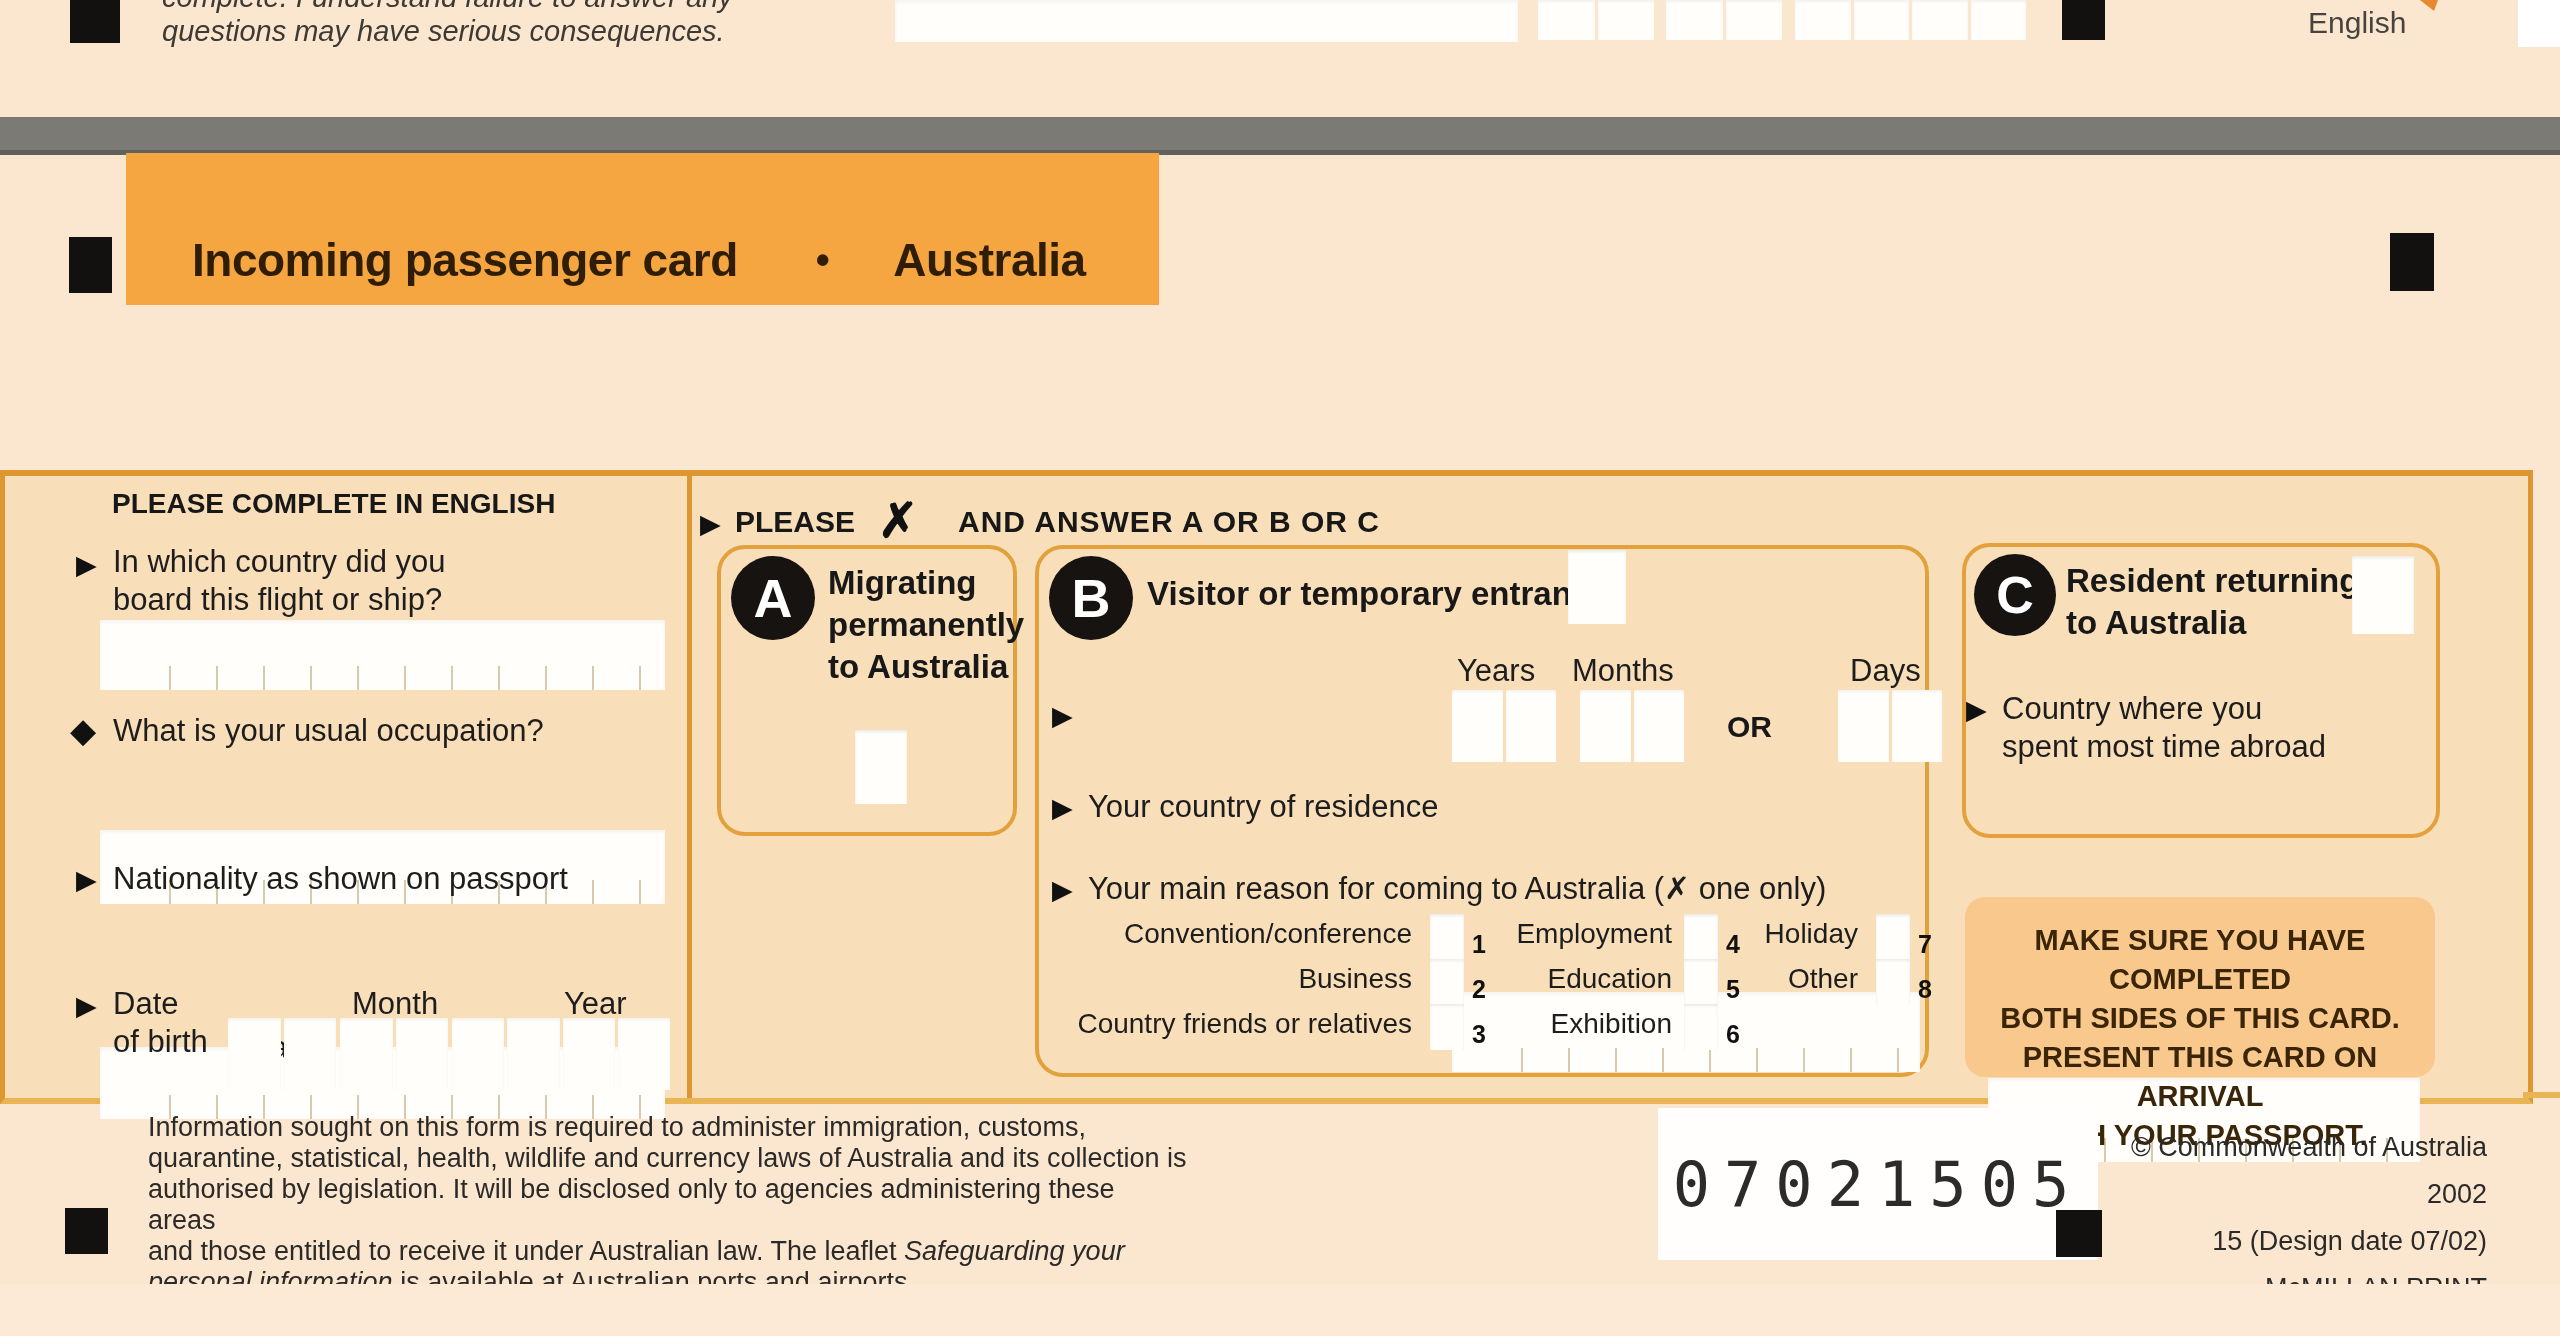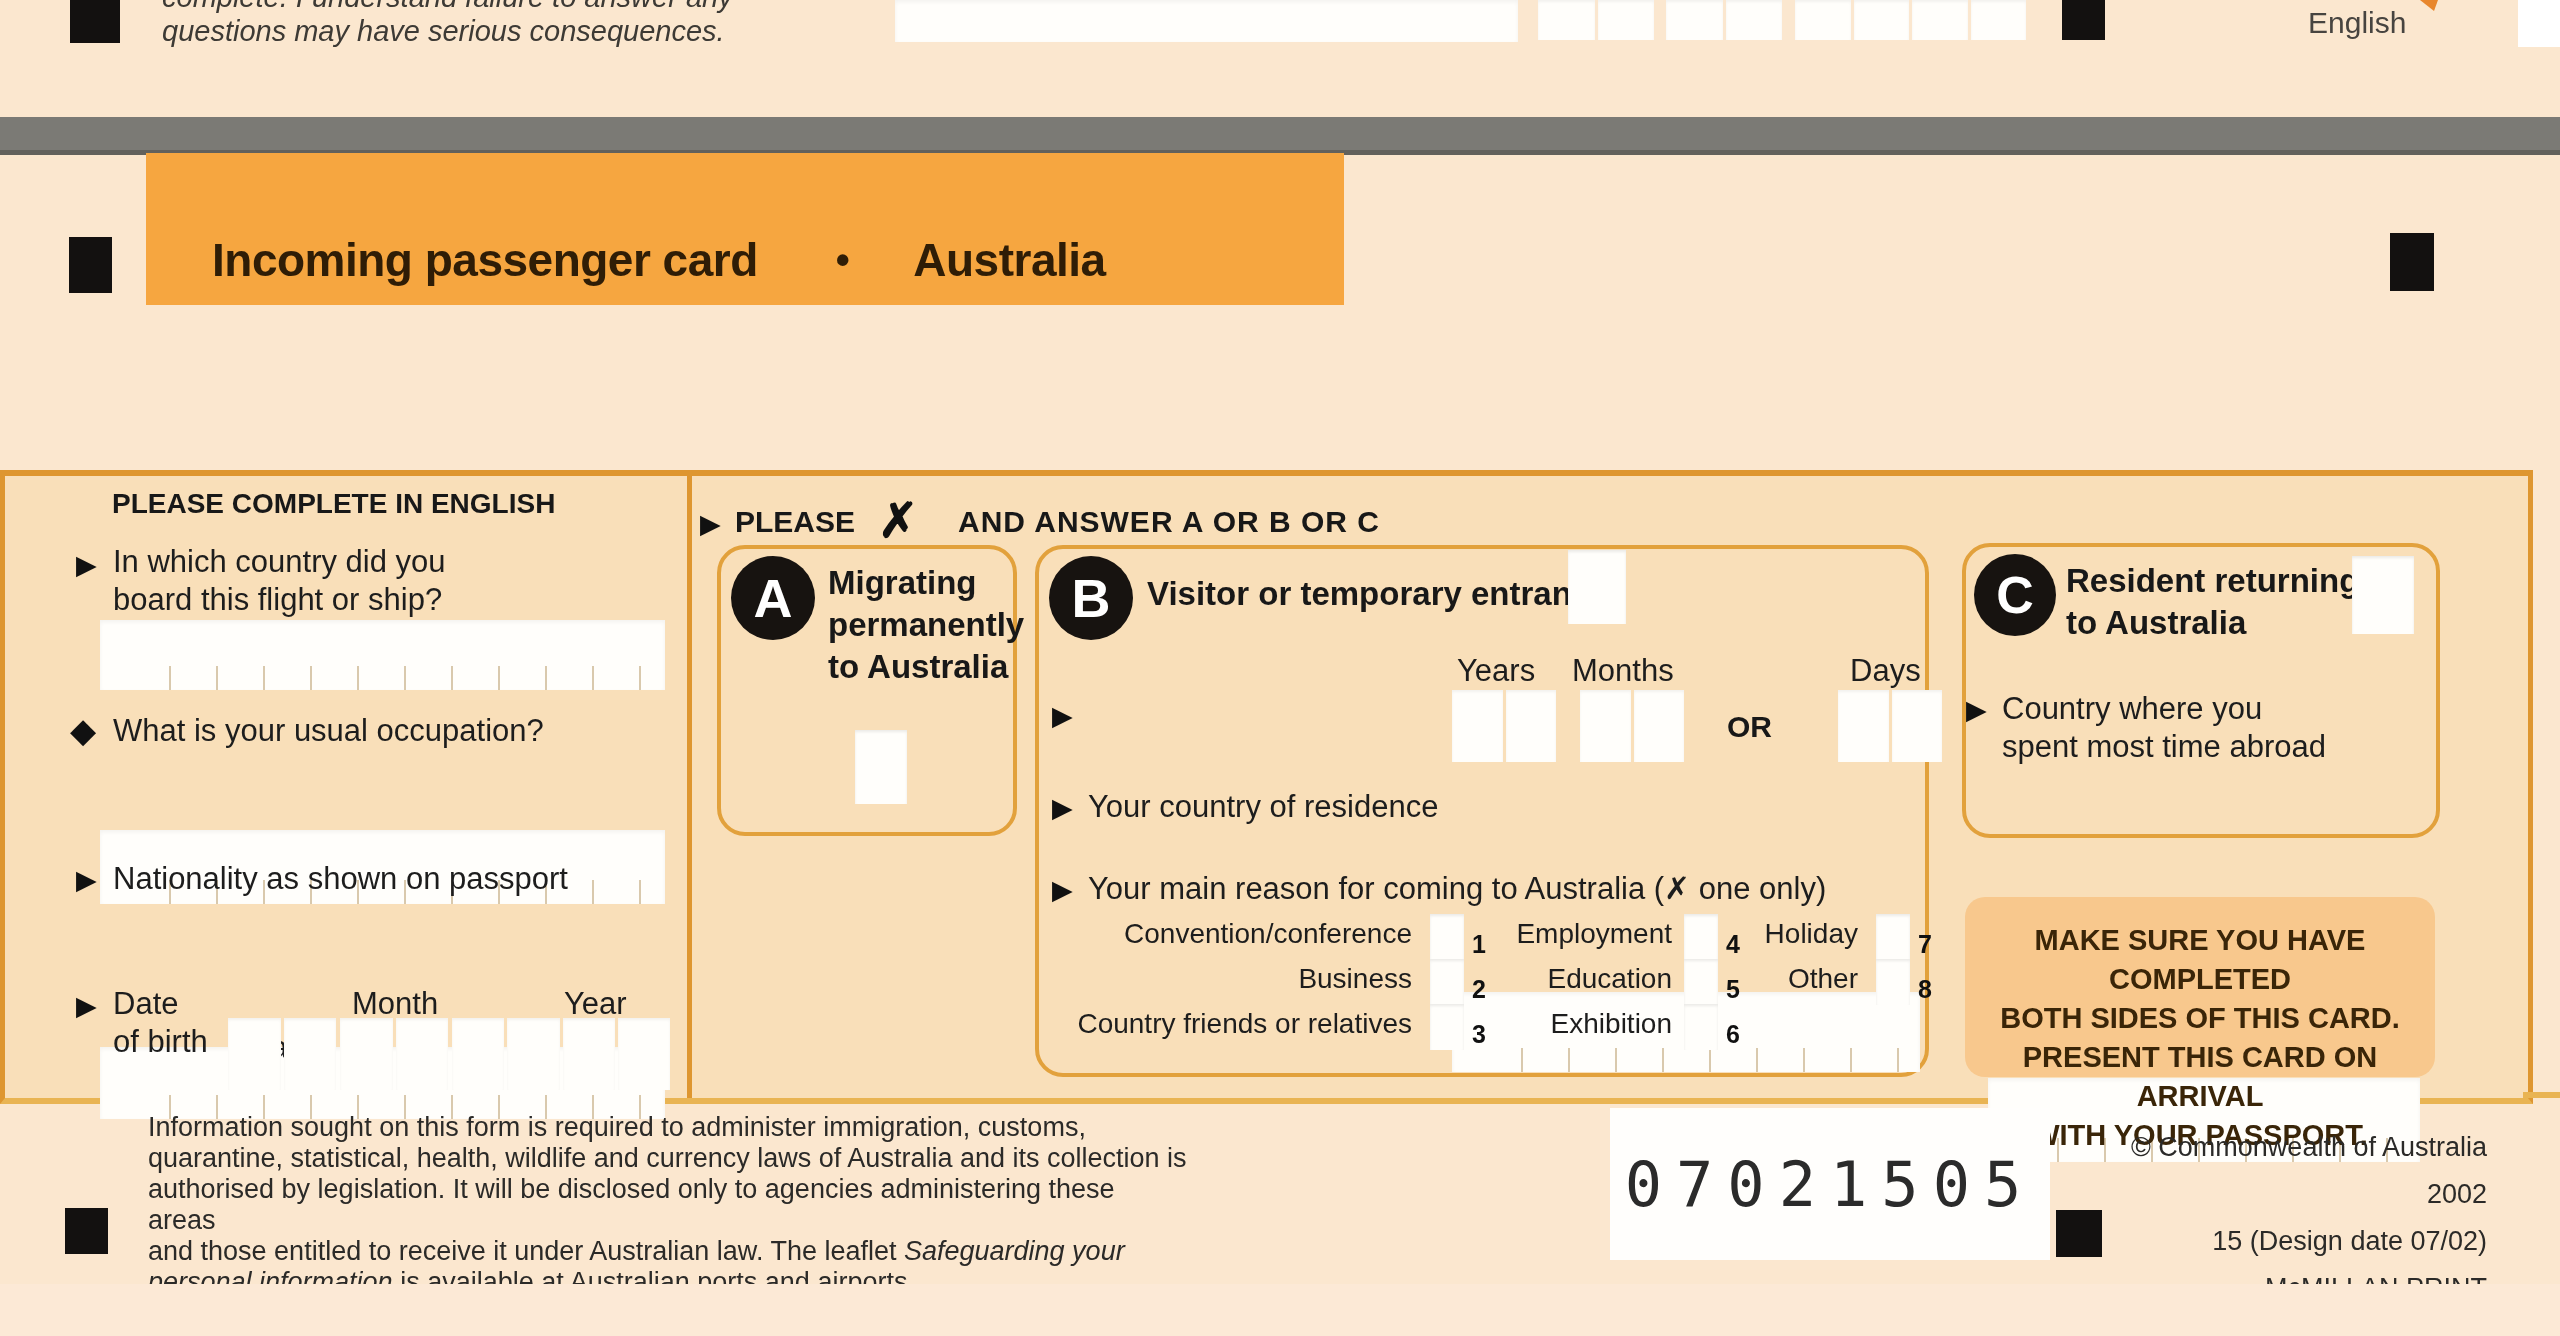--- a/index.html
+++ b/index.html
@@ -11,21 +11,21 @@
   .oath{position:absolute;left:162px;top:-20px;width:720px;font-style:italic;
         font-size:29px;line-height:34px;color:#3d3a35;font-weight:500;}
   .whitebox{background:#fffefb;box-shadow:inset 0 2px 4px rgba(0,0,0,.05);}
   .cellgroup{display:flex;gap:3px;}
   .cell{background:#fffefb;flex:1;box-shadow:inset 0 2px 3px rgba(0,0,0,.05);}
   .lang{font-size:30px;color:#474440;}
   .lang-arrow{width:0;height:0;border-left:14px solid transparent;border-right:4px solid transparent;
         border-top:11px solid #e8872d;}
   
   .graybar{left:0;top:117px;width:2560px;height:33px;background:#7b7a75;border-bottom:5px solid #62615c;}
-  .orangebar{left:146px;top:153px;width:1198px;height:152px;background:#f6a640;}
+  .orangebar{left:126px;top:153px;width:1033px;height:152px;background:#f6a640;}
   .titlerow{position:absolute;left:66px;top:80px;display:flex;align-items:center;
         font-weight:bold;font-size:46px;color:#2f1d06;letter-spacing:-.5px;}
   .titlerow .dot{margin:0 64px 0 78px;font-size:40px;}
   
   .band{left:0;top:470px;width:2523px;height:622px;background:#f9dfb9;
         border-top:6px solid #de9630;border-bottom:6px solid #e9b453;
         border-left:5px solid #de9630;border-right:5px solid #de9630;}
   .vdivider{left:687px;top:470px;width:5px;height:628px;background:#de9630;}
   .bandline{left:2523px;top:1092px;width:37px;height:6px;background:#e9b453;}
   .h-plain{font-size:31px;color:#1d1d1d;line-height:38px;}
@@ -37,21 +37,21 @@
   .cbx{background:#fffefb;box-shadow:inset 0 2px 3px rgba(0,0,0,.08);}
   .ticks{position:relative;}
   .ticks::after{content:"";position:absolute;left:24px;right:4px;bottom:0;height:24px;
       background:repeating-linear-gradient(90deg,transparent 0,transparent 45px,#d9c9ad 45px,#d9c9ad 47px);}
   .rlabel{font-size:28px;color:#1d1d1d;text-align:right;}
   .rnum{font-size:25px;font-weight:bold;color:#111;}
   .warn{background:#f8c88d;border-radius:20px;text-align:center;font-weight:bold;
         font-size:29px;line-height:39px;color:#3a2508;padding-top:24px;box-sizing:border-box;}
   
   .legal{font-size:27px;line-height:31px;color:#2b2a28;}
-  .serialbox{background:#fffefc;display:flex;align-items:center;justify-content:center;}
+  .serialbox{background:#fffefc;display:flex;align-items:center;justify-content:center;margin-left:48px;}
   .serial{font-family:"DejaVu Sans Mono",monospace;font-size:62px;letter-spacing:14px;color:#2b2b2b;}
   .copy{font-size:27px;line-height:47px;color:#2b2a28;text-align:right;}
   .botstrip{left:0;top:1284px;width:2560px;height:52px;background:#fce9d6;}
   .tr-white{left:2518px;top:0;width:42px;height:47px;background:#fff;}
 </style>
 </head>
 <body>
 
 <div class="card">
 

